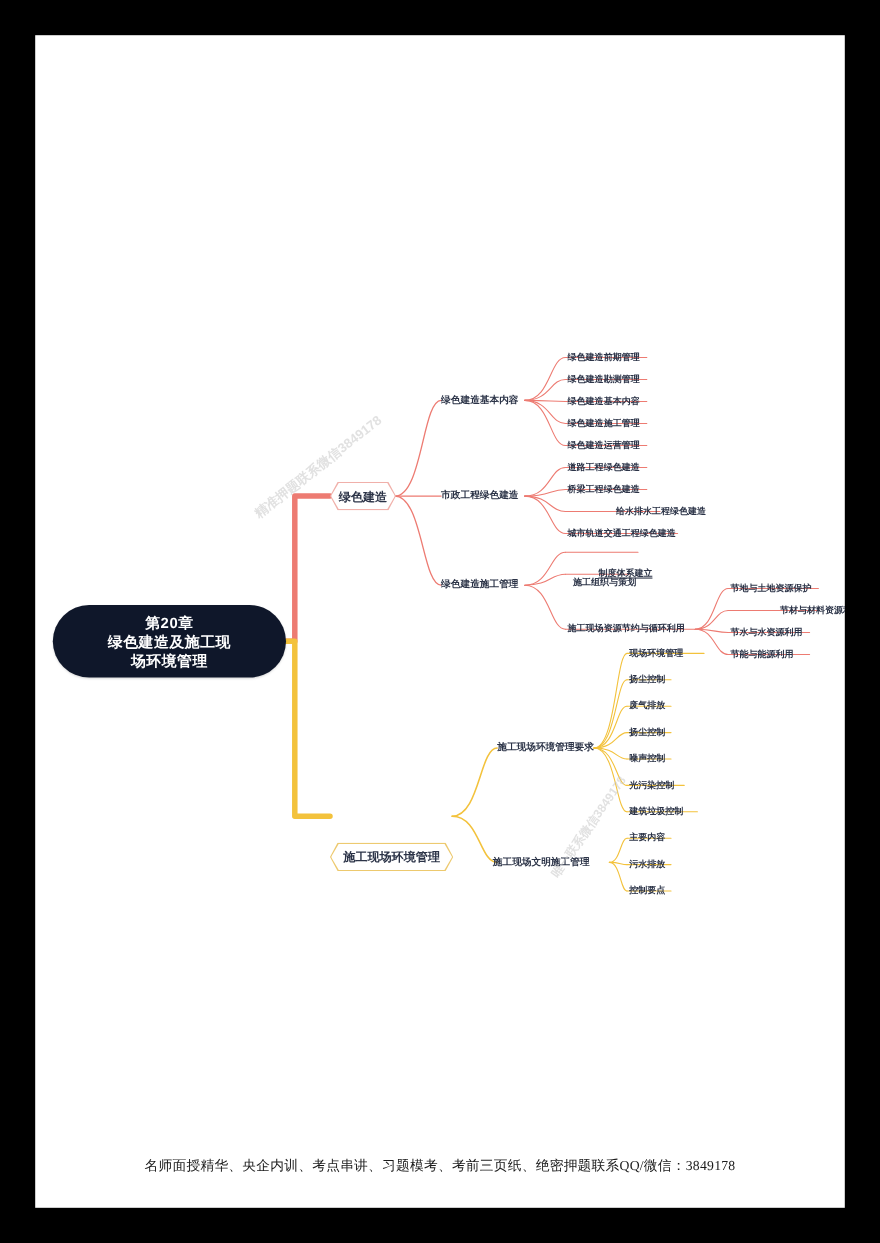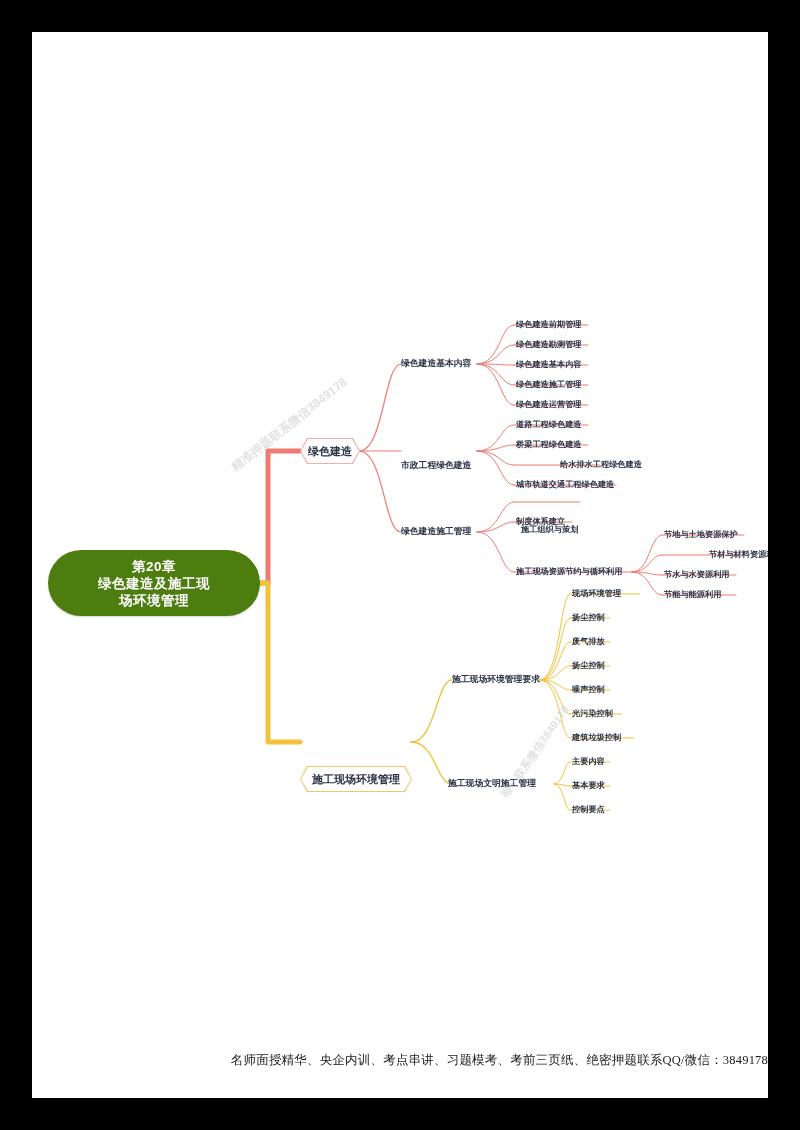--- a/index.html
+++ b/index.html
@@ -18,21 +18,21 @@
   }
   #canvas{position:absolute;left:0;top:0;width:736px;height:1066px;}
   svg.links{position:absolute;left:0;top:0;width:736px;height:1066px;pointer-events:none;}
 
   
   .node{position:absolute;white-space:nowrap;}
 
   .root{
     left:16px;top:518px;
     width:212px;height:66px;
-    background:#4d7c0f;
+    background:#0f172a;
     border-radius:33px;
     color:#ffffff;
     font-size:13.5px;font-weight:bold;
     line-height:17px;
     letter-spacing:.5px;
     display:flex;align-items:center;justify-content:center;
     text-align:center;
     box-shadow:0 1px 2px rgba(0,0,0,.15);
   }
   .root span{display:block;}
@@ -72,21 +72,21 @@
     pointer-events:none;
   }
   #wm1{left:196px;top:430px;transform:rotate(-38deg);transform-origin:0 0;}
   #wm2{left:466px;top:760px;transform:rotate(-55deg);transform-origin:0 0;font-size:11px;}
 
   
   #footer{
     position:absolute;
     left:0;right:0;
     top:1020px;
-    text-align:right;
+    text-align:center;
     font-size:12.5px;
     color:#1a1a1a;
     font-family:"Liberation Serif","DejaVu Serif",serif;
     letter-spacing:.2px;
   }
 </style>
 </head>
 <body>
 
 <div id="page">
@@ -187,36 +187,36 @@
         <span>场环境管理</span>
       </div>
     </div>
 
     <div class="hex-wrap" style="left:268px;top:406px;width:60px;height:26px;">
       <div class="hex-border" style="background:#f0b0aa;"></div>
       <div class="hex-inner">绿色建造</div>
     </div>
 
     <div class="lbl l2" style="left:369px;top:326px;">绿色建造基本内容</div>
-    <div class="lbl l2" style="left:369px;top:413px;margin-top:15px;">市政工程绿色建造</div>
+    <div class="lbl l2" style="left:369px;top:413px;">市政工程绿色建造</div>
     <div class="lbl l2" style="left:369px;top:494px;">绿色建造施工管理</div>
 
     <div class="lbl l3" style="left:484px;top:287px;">绿色建造前期管理</div>
     <div class="lbl l3" style="left:484px;top:307px;">绿色建造勘测管理</div>
     <div class="lbl l3" style="left:484px;top:327px;">绿色建造基本内容</div>
     <div class="lbl l3" style="left:484px;top:347px;">绿色建造施工管理</div>
     <div class="lbl l3" style="left:484px;top:367px;">绿色建造运营管理</div>
 
     <div class="lbl l3" style="left:484px;top:387px;">道路工程绿色建造</div>
     <div class="lbl l3" style="left:484px;top:407px;">桥梁工程绿色建造</div>
     <div class="lbl l3" style="left:484px;top:427px;margin-left:44px;">给水排水工程绿色建造</div>
     <div class="lbl l3" style="left:484px;top:447px;">城市轨道交通工程绿色建造</div>
 
     <div class="lbl l3" style="left:489px;top:464px;margin-top:28px;">施工组织与策划</div>
-    <div class="lbl l3" style="left:484px;top:484px;">制度体系建立</div>
+    <div class="lbl l3" style="left:512px;top:484px;text-decoration:underline;">制度体系建立</div>
     <div class="lbl l3" style="left:484px;top:534px;">施工现场资源节约与循环利用</div>
 
     <div class="lbl l4" style="left:632px;top:497px;">节地与土地资源保护</div>
     <div class="lbl l4" style="left:632px;top:517px;margin-left:45px;">节材与材料资源利用</div>
     <div class="lbl l4" style="left:632px;top:537px;">节水与水资源利用</div>
     <div class="lbl l4" style="left:632px;top:557px;">节能与能源利用</div>
 
     <div class="hex-wrap" style="left:268px;top:734px;width:112px;height:26px;">
       <div class="hex-border" style="background:#edc96e;"></div>
       <div class="hex-inner">施工现场环境管理</div>
@@ -227,21 +227,21 @@
 
     <div class="lbl l3" style="left:540px;top:556px;">现场环境管理</div>
     <div class="lbl l3" style="left:540px;top:580px;">扬尘控制</div>
     <div class="lbl l3" style="left:540px;top:604px;">废气排放</div>
     <div class="lbl l3" style="left:540px;top:628px;">扬尘控制</div>
     <div class="lbl l3" style="left:540px;top:652px;">噪声控制</div>
     <div class="lbl l3" style="left:540px;top:676px;">光污染控制</div>
     <div class="lbl l3" style="left:540px;top:700px;">建筑垃圾控制</div>
 
     <div class="lbl l3" style="left:540px;top:724px;">主要内容</div>
-    <div class="lbl l3" style="left:540px;top:748px;">基本要求</div>
+    <div class="lbl l3" style="left:540px;top:748px;">污水排放</div>
     <div class="lbl l3" style="left:540px;top:772px;">控制要点</div>
 
     <div class="wm" id="wm1">精准押题联系微信3849178</div>
     <div class="wm" id="wm2">唯一联系微信3849178</div>
 
     <div id="footer">名师面授精华、央企内训、考点串讲、习题模考、考前三页纸、绝密押题联系QQ/微信：3849178</div>
 
   </div>
 </div>
 

